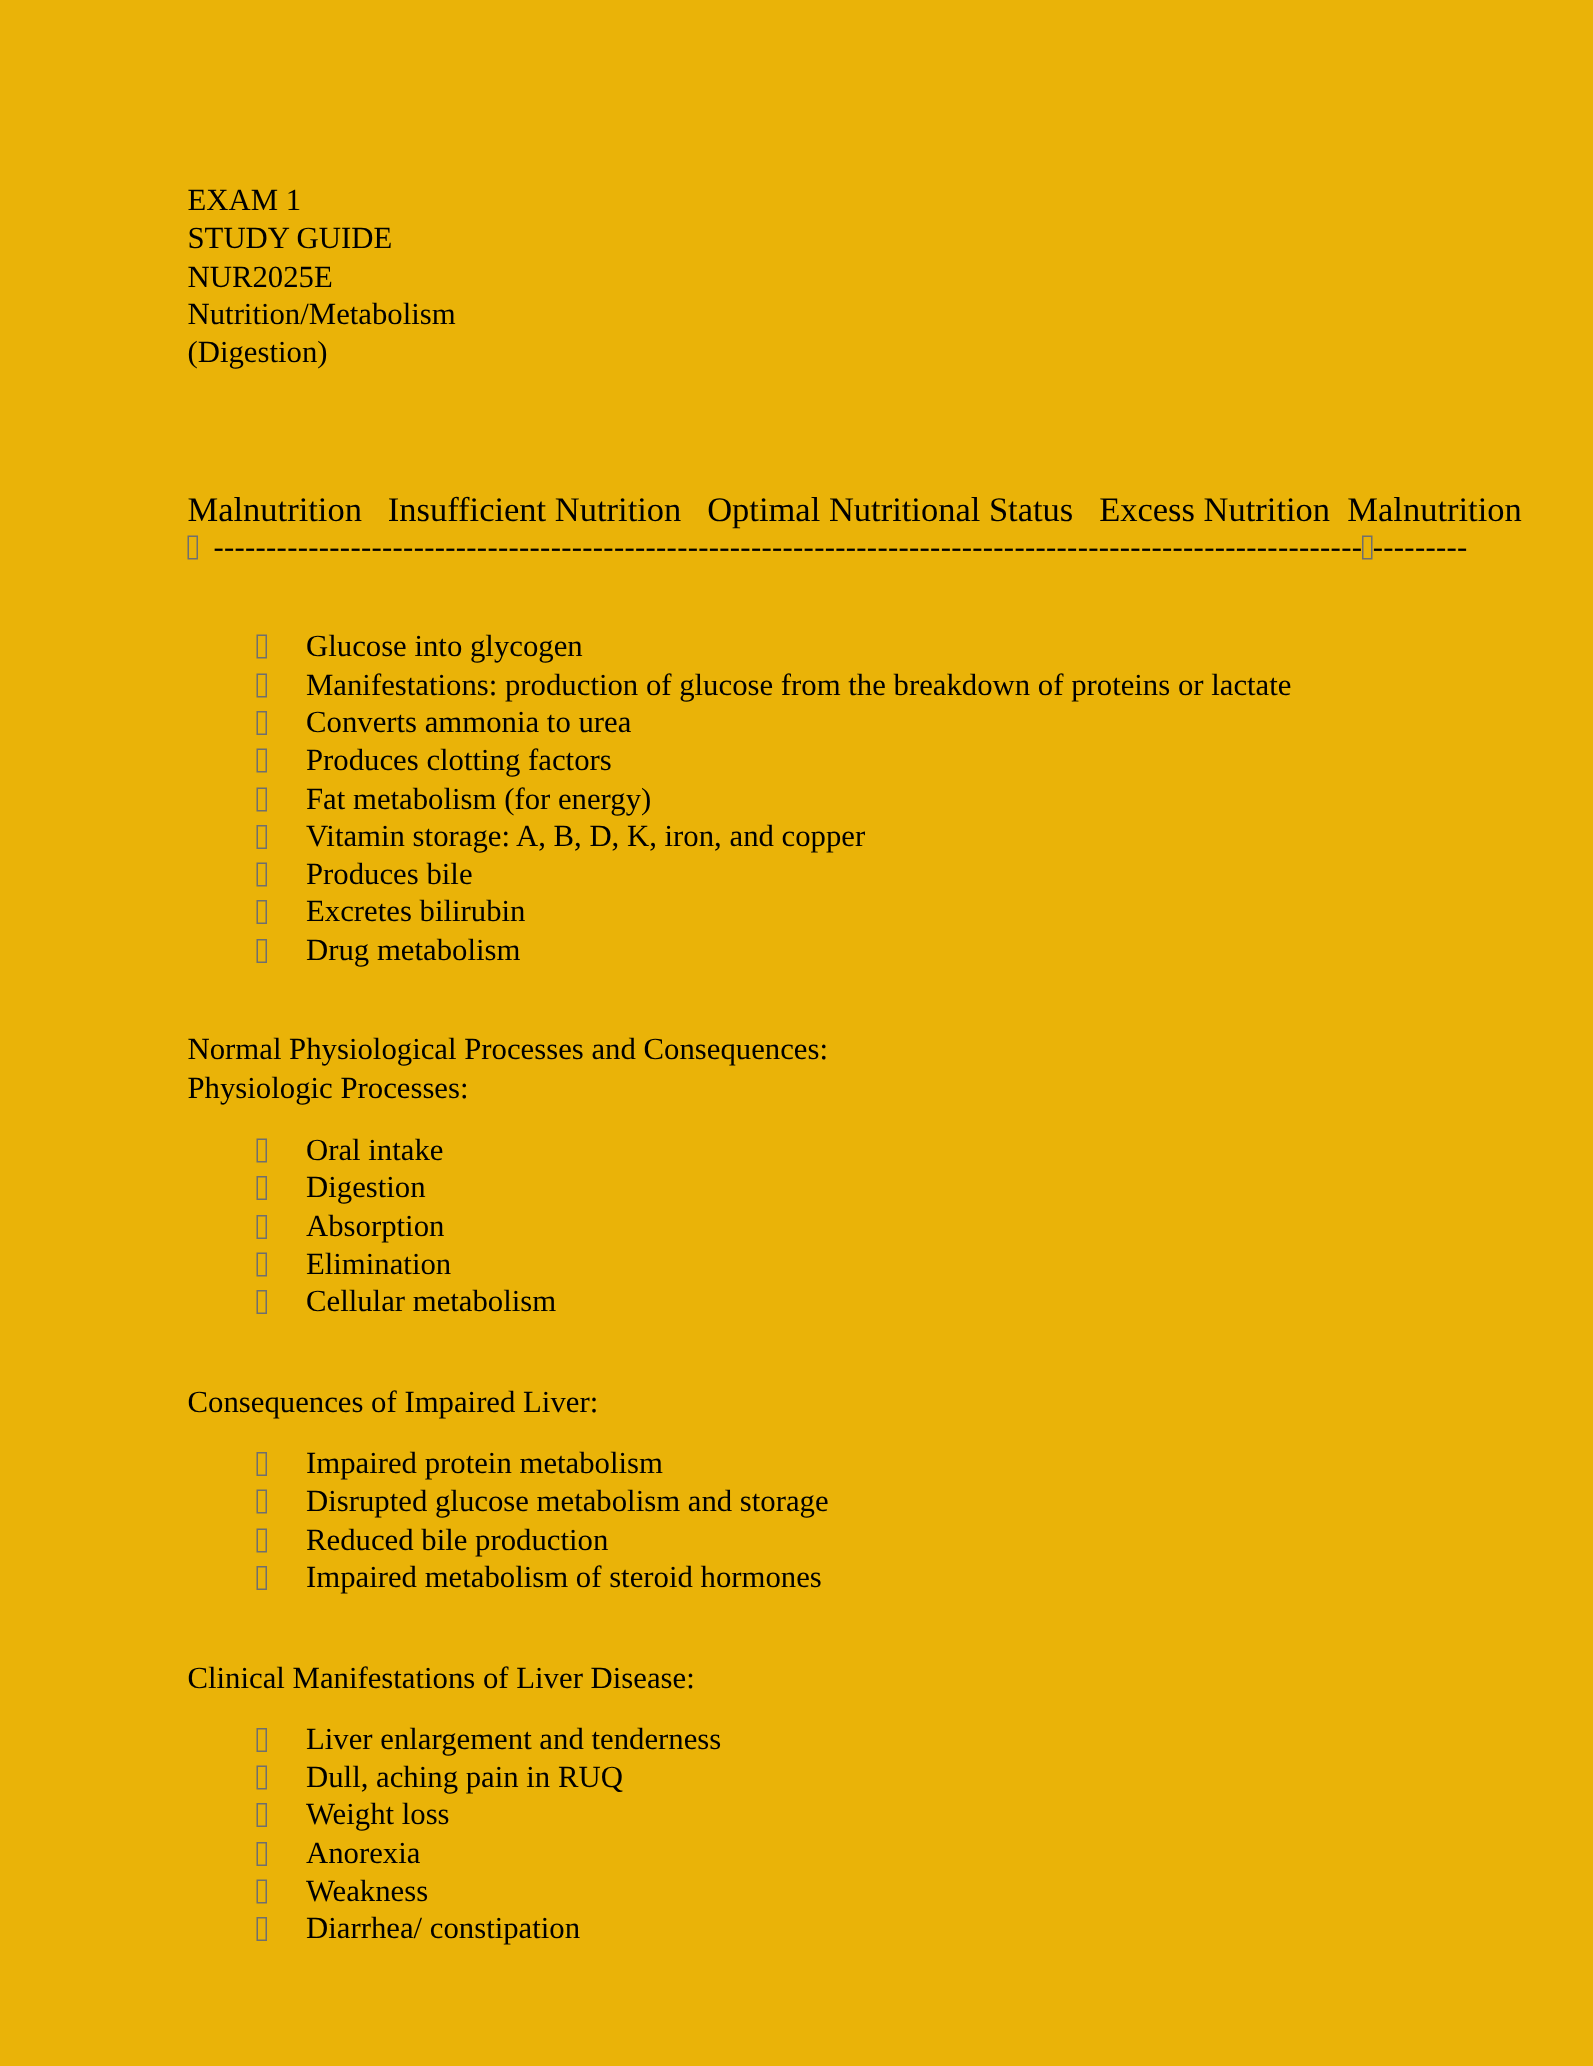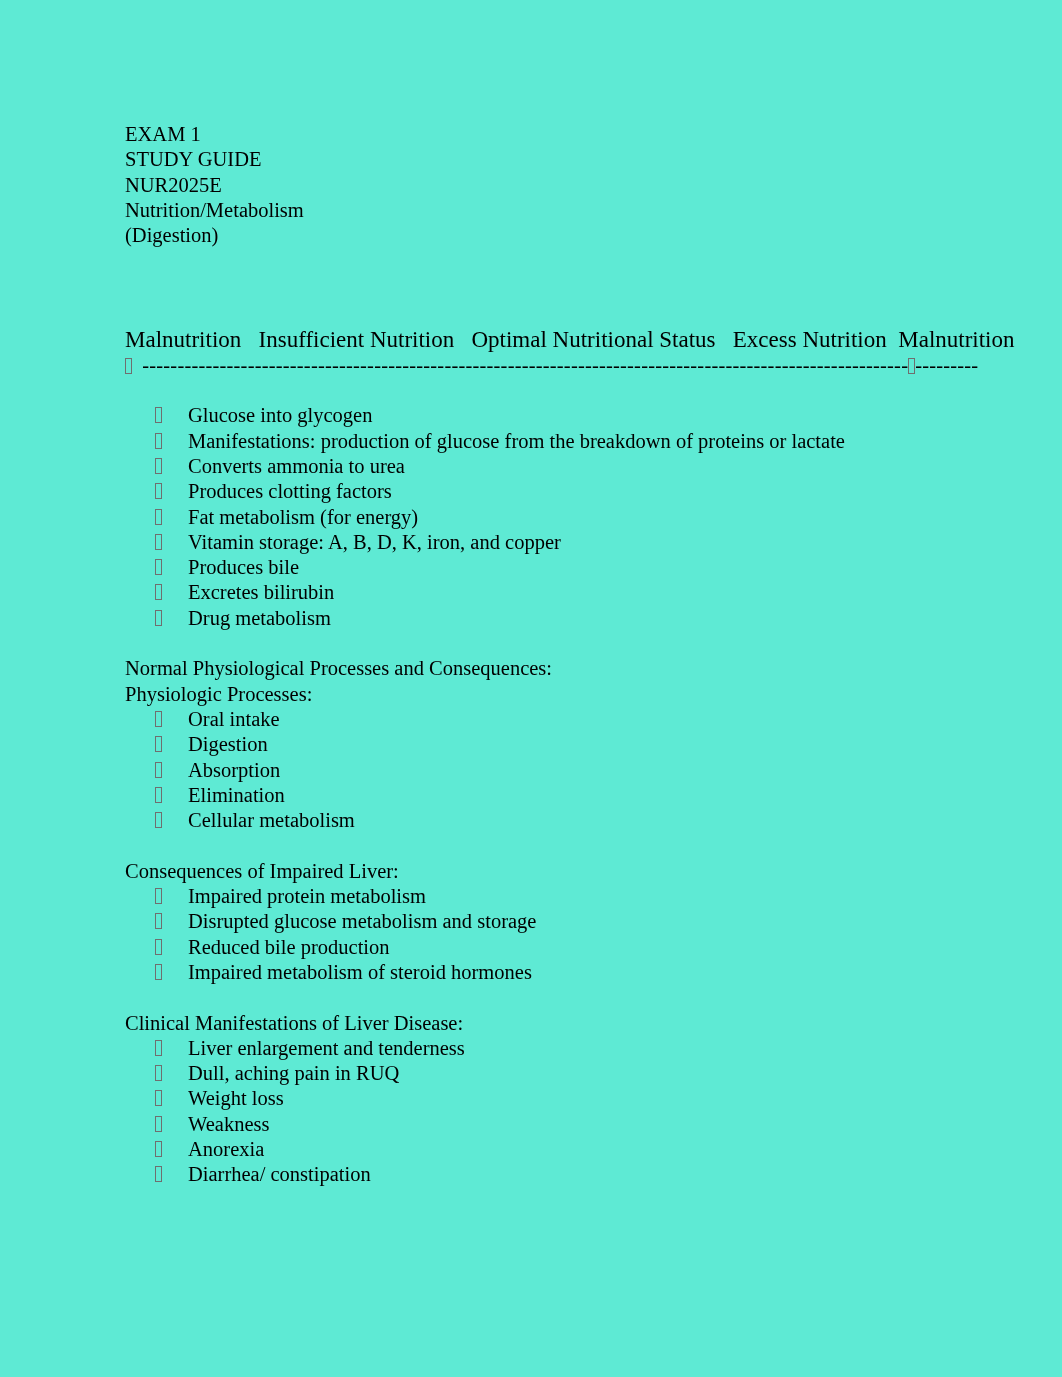--- a/index.html
+++ b/index.html
@@ -10,21 +10,21 @@
   }
   body {
     font-family: "Liberation Serif", "DejaVu Serif", serif;
     color: #000000;
     -webkit-font-smoothing: antialiased;
   }
   .page {
     position: relative;
     width: 1062px;
     height: 1377px;
-    background: #5eead4;
+    background: #eab308;
     overflow: hidden;
   }
   .doc-body {
     position: absolute;
     left: 125px;
     top: 122px;
     width: 835px;
   }
   .line {
     font-size: 20.5px;
@@ -72,21 +72,21 @@
     box-sizing: border-box;
     vertical-align: -2px;
     margin: 0;
   }
   .dashes {
     letter-spacing: 0.2px;
     font-family: "Liberation Serif", "DejaVu Serif", serif;
   }
   ul.bullets {
     list-style: none;
-    margin: 0;
+    margin: 16px;
     padding: 0;
   }
   ul.bullets li {
     font-size: 20.5px;
     line-height: 25.3px;
     position: relative;
     padding-left: 63px;
     margin: 0;
   }
   ul.bullets li .bullet-mark {
@@ -166,19 +166,19 @@
       <li><span class="bullet-mark"></span><span>Impaired metabolism of steroid hormones</span></li>
     </ul>
 
     <div class="spacer">&nbsp;</div>
 
     <div class="sec-head">Clinical Manifestations of Liver Disease:</div>
     <ul class="bullets">
       <li><span class="bullet-mark"></span><span>Liver enlargement and tenderness</span></li>
       <li><span class="bullet-mark"></span><span>Dull, aching pain in RUQ</span></li>
       <li><span class="bullet-mark"></span><span>Weight loss</span></li>
+      <li><span class="bullet-mark"></span><span>Anorexia</span></li>
       <li><span class="bullet-mark"></span><span>Weakness</span></li>
-      <li><span class="bullet-mark"></span><span>Anorexia</span></li>
       <li><span class="bullet-mark"></span><span>Diarrhea/ constipation</span></li>
     </ul>
 
   </div>
 </div>
 
 </body></html>

